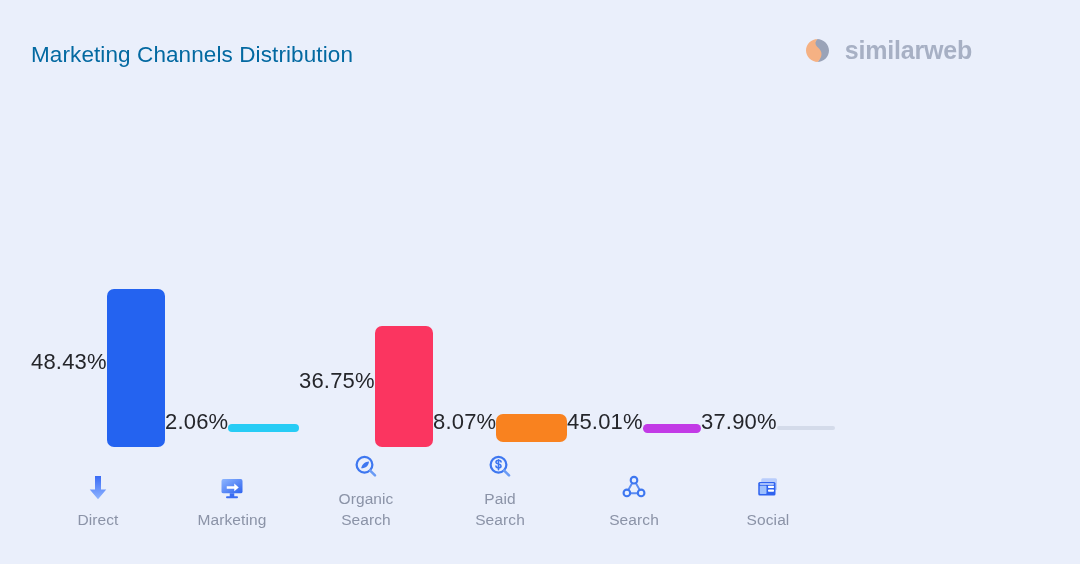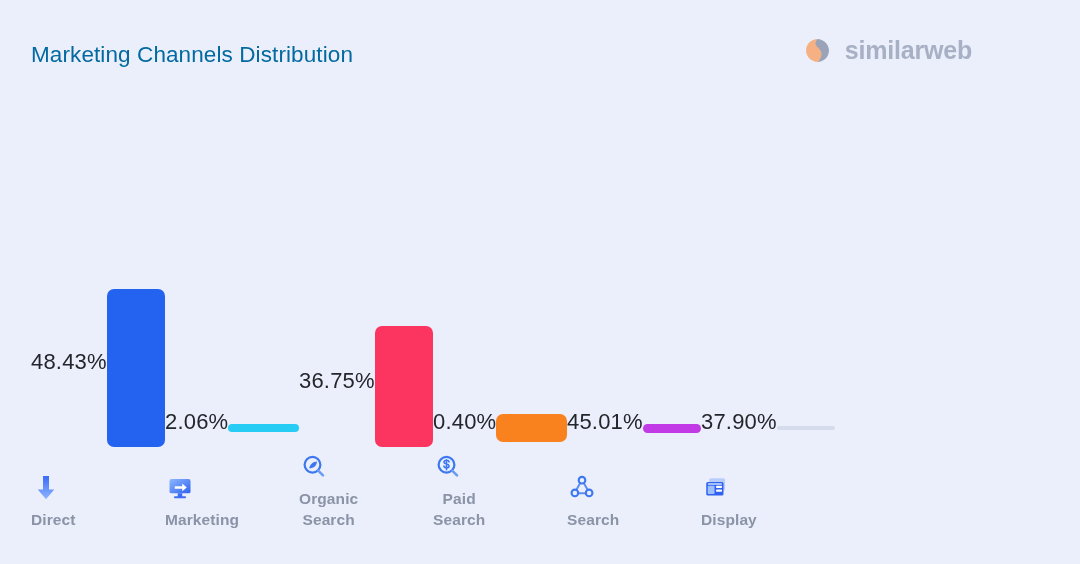--- a/index.html
+++ b/index.html
@@ -101,22 +101,21 @@
     border-radius: 7px;
     min-height: 4px;
   }
   .col-foot {
     position: absolute;
     left: 0;
     bottom: 20px;
     width: 134px;
     display: flex;
     flex-direction: column;
-    align-items: flex-start;
-    font-weight: bold;
+    align-items: center;
   }
   .col-icon {
     width: 30px;
     height: 30px;
     display: block;
     margin-bottom: 7px;
   }
   .col-label {
     font-size: 15.5px;
     color: #8b93a7;
@@ -196,21 +195,21 @@
           <path d="M13.5 21.5 C15 15.5 19 13 24 12.5 C23.5 18 20 21.5 13.5 21.5 Z" fill="#3e77f0"></path>
           <path d="M25.6 24.8 L32 31.2" stroke="#6a9bf5" stroke-width="3.4" stroke-linecap="round"></path>
         </svg>
         <div class="col-label">Organic
 Search</div>
       </div>
     </div>
 
     <div class="col">
       <div class="bar-stack">
-        <div class="bar-value">0.40%</div>
+        <div class="bar-value">8.07%</div>
         <div class="bar" style="background:#f9821f;height:28px;"></div>
       </div>
       <div class="col-foot">
         <svg class="col-icon" viewBox="0 0 40 40">
           <circle cx="18" cy="17" r="10.5" fill="#e9f0fe" stroke="#3e77f0" stroke-width="3"></circle>
           <path d="M18 10.5 v13 M21.4 13.4 c0-1.7-1.6-2.4-3.4-2.4 s-3.4 .8-3.4 2.5 c0 3.4 6.8 1.6 6.8 5 c0 1.8-1.6 2.6-3.4 2.6 s-3.4-.8-3.4-2.5" fill="none" stroke="#3e77f0" stroke-width="2.1" stroke-linecap="round"></path>
           <path d="M25.6 24.8 L32 31.2" stroke="#6a9bf5" stroke-width="3.4" stroke-linecap="round"></path>
         </svg>
         <div class="col-label">Paid
 Search</div>
@@ -241,18 +240,18 @@
       </div>
       <div class="col-foot">
         <svg class="col-icon" viewBox="0 0 40 40">
           <rect x="11" y="7" width="21" height="16" rx="2" fill="#b9cdfb"></rect>
           <rect x="7" y="12" width="23" height="18" rx="2" fill="#2f63ef"></rect>
           <rect x="9" y="17" width="9" height="11" rx="1" fill="#9dc0fd"></rect>
           <rect x="20" y="17" width="8" height="3" rx="1" fill="#ffffff"></rect>
           <rect x="20" y="22" width="8" height="3" rx="1" fill="#ffffff"></rect>
           <rect x="9" y="13.6" width="19" height="2" rx="1" fill="#cfe0ff"></rect>
         </svg>
-        <div class="col-label">Display</div>
+        <div class="col-label">Social</div>
       </div>
     </div>
 
   </div>
 </div>
 
 </body></html>

